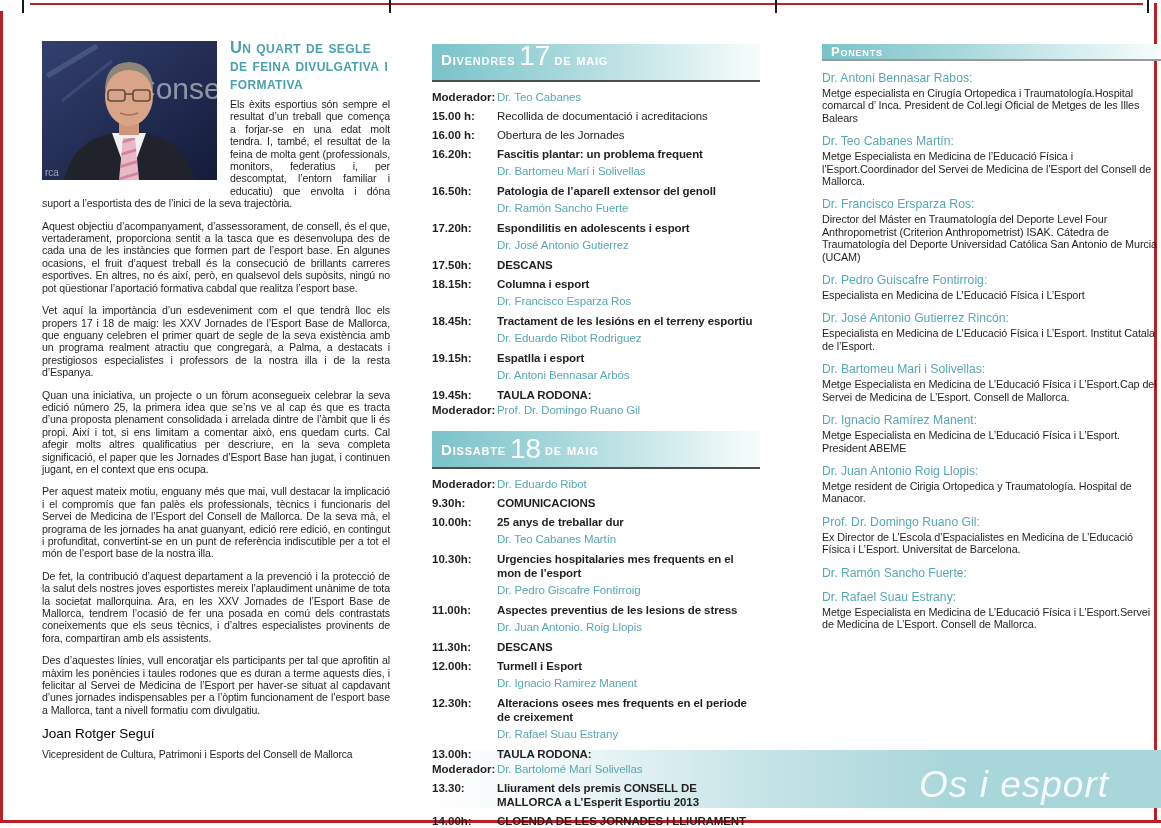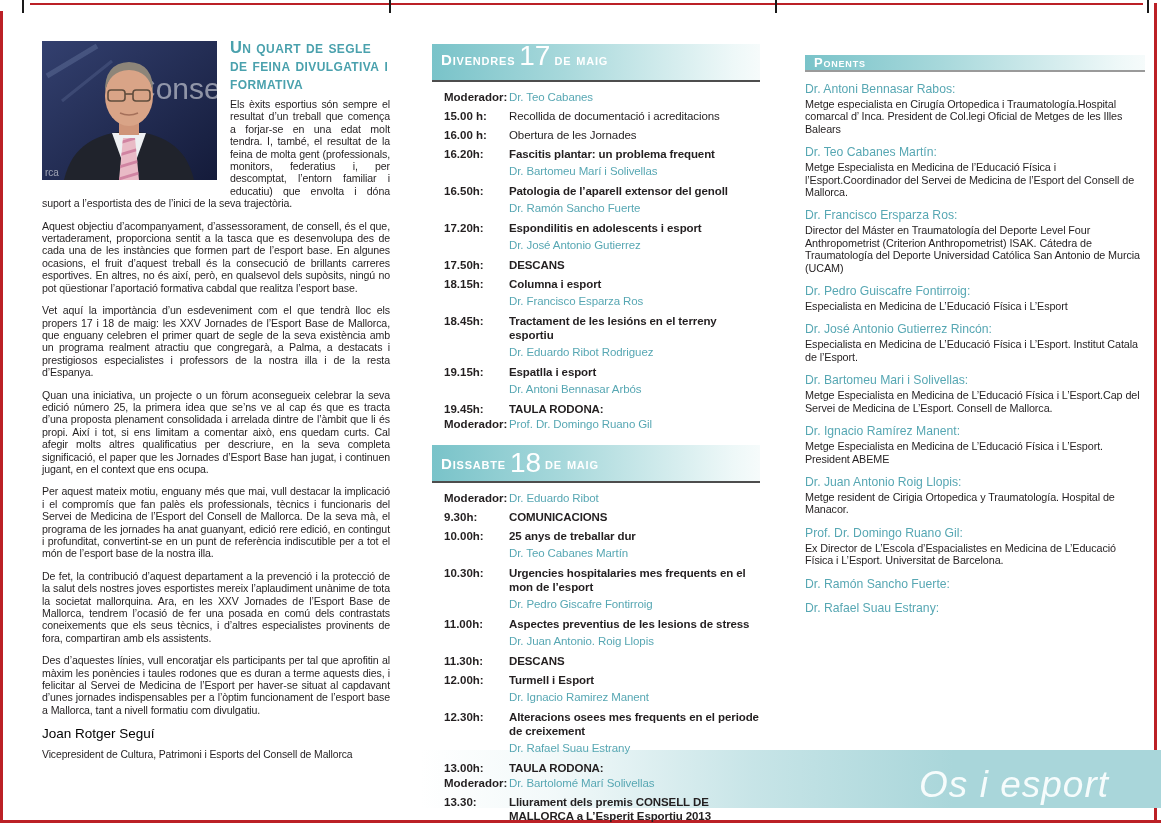--- a/index.html
+++ b/index.html
@@ -20,21 +20,21 @@
             background:linear-gradient(90deg, rgba(169,214,218,0) 0%, rgba(169,214,218,0.15) 18%,
                        rgba(169,214,218,0.65) 45%, #a9d6da 72%, #a9d6da 100%);
             z-index:0; text-align:right;font-style:italic; }
   .banner-text { display:inline-block; margin-right:52px; line-height:70px;
                  font-size:37px; color:#f6fcfc; letter-spacing:1px; }
 
   
   .col { position:absolute; z-index:1; }
   .col-left   { left:42px;  top:38px; width:348px; }
   .col-mid    { left:432px; top:44px; width:328px; }
-  .col-right  { left:805px; top:44px; width:340px;margin-top:11px; }
+  .col-right  { left:822px; top:44px; width:340px; }
 
   
   .portrait { float:left; width:175px; height:139px; margin:3px 13px 6px 0; display:block; }
   .intro-title { font-variant:small-caps; font-weight:bold; color:#4aa1ad;
                  font-size:16.5px; line-height:18px; letter-spacing:0.4px; margin-bottom:6px; }
   .body-par { font-size:10.6px; line-height:12.4px; text-align:justify;
               letter-spacing:-0.1px; margin-bottom:10px; }
   .signature { clear:both; padding-right:36px; color:#000000;
                font-size:13.5px; margin-top:8px; margin-bottom:8px; }
   .signature-role { font-size:10.4px; letter-spacing:-0.1px; }
@@ -46,21 +46,21 @@
   .daybar .day  { font-variant:small-caps; font-weight:bold; font-size:15px; letter-spacing:0.8px; }
   .daybar .num  { font-size:28px; line-height:24px; margin:0 4px; font-weight:normal; }
   .daybar .rest { font-variant:small-caps; font-weight:bold; font-size:15px; letter-spacing:0.8px; }
   .ponentsbar { height:17px; background:linear-gradient(90deg,#79c3c9 0%,#a7d8db 40%,#eef8f8 92%,#f6fbfb 100%);
                 border-bottom:2px solid #9a9a9a; color:#ffffff; padding-left:9px;
                 font-variant:small-caps; font-weight:bold; font-size:13px; letter-spacing:0.8px;
                 line-height:16px; }
 
   
   .sched { margin-top:8px; margin-bottom:2px; }
-  .srow { display:grid; grid-template-columns:65px 1fr; margin-bottom:5px;margin-left:12px; }
+  .srow { display:grid; grid-template-columns:65px 1fr; margin-bottom:5px; }
   .srow.tight { margin-top:-4px; }
   .stime { font-weight:bold; font-size:11.5px; line-height:14px; white-space:nowrap; }
   .stitle { font-weight:bold; font-size:11.5px; line-height:14px; letter-spacing:-0.1px; }
   .stitle.plain { font-weight:normal; }
   .sspeaker { color:#57a7b3; font-size:11.5px; line-height:14px; letter-spacing:-0.1px; }
   .sat { margin-top:14px;align-items:center; }
 
   
   .ponent { margin-top:10px; }
   .pname { color:#57a7b3; font-size:12.2px; line-height:14px; margin-bottom:2px; }
@@ -286,16 +286,17 @@
     </div>
     <div class="ponent">
       <div class="pname">Prof. Dr. Domingo Ruano Gil:</div>
       <div class="pdesc">Ex Director de L’Escola d’Espacialistes en Medicina de L’Educació Física i L’Esport. Universitat de Barcelona.</div>
     </div>
     <div class="ponent">
       <div class="pname">Dr. Ramón Sancho Fuerte:</div>
     </div>
     <div class="ponent">
       <div class="pname">Dr. Rafael Suau Estrany:</div>
+      <div class="pdesc">Metge Especialista en Medicina de L’Educació Física i L’Esport.Servei de Medicina de L’Esport. Consell de Mallorca.</div>
     </div>
   </div>
 
 </div>
 
 </body></html>

